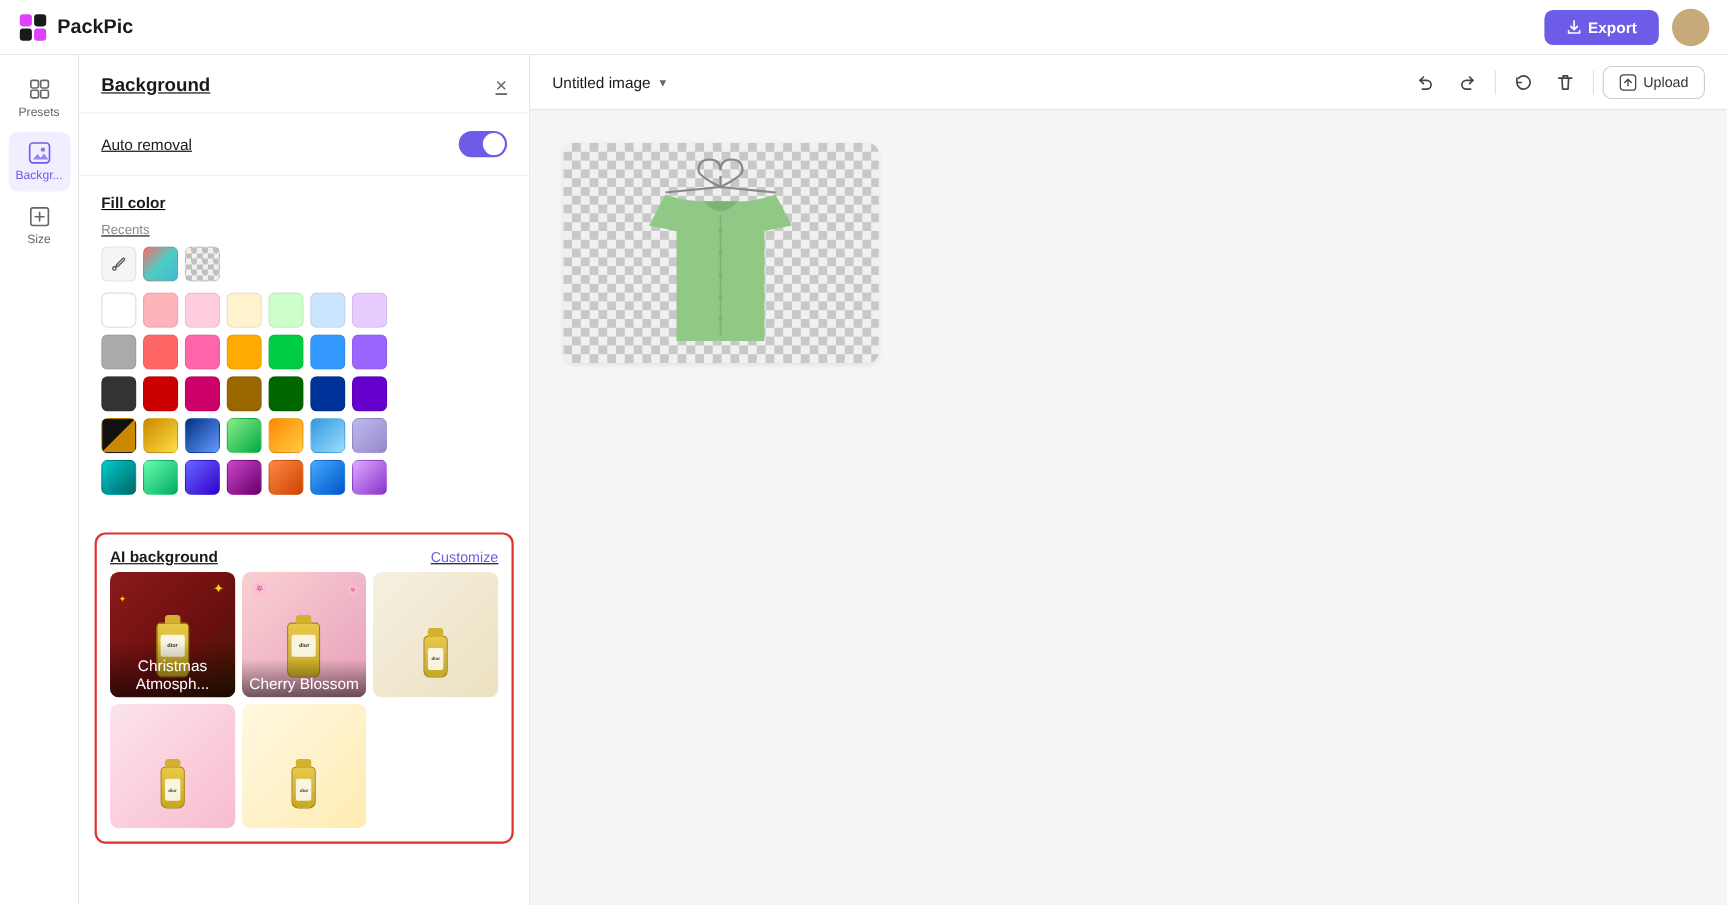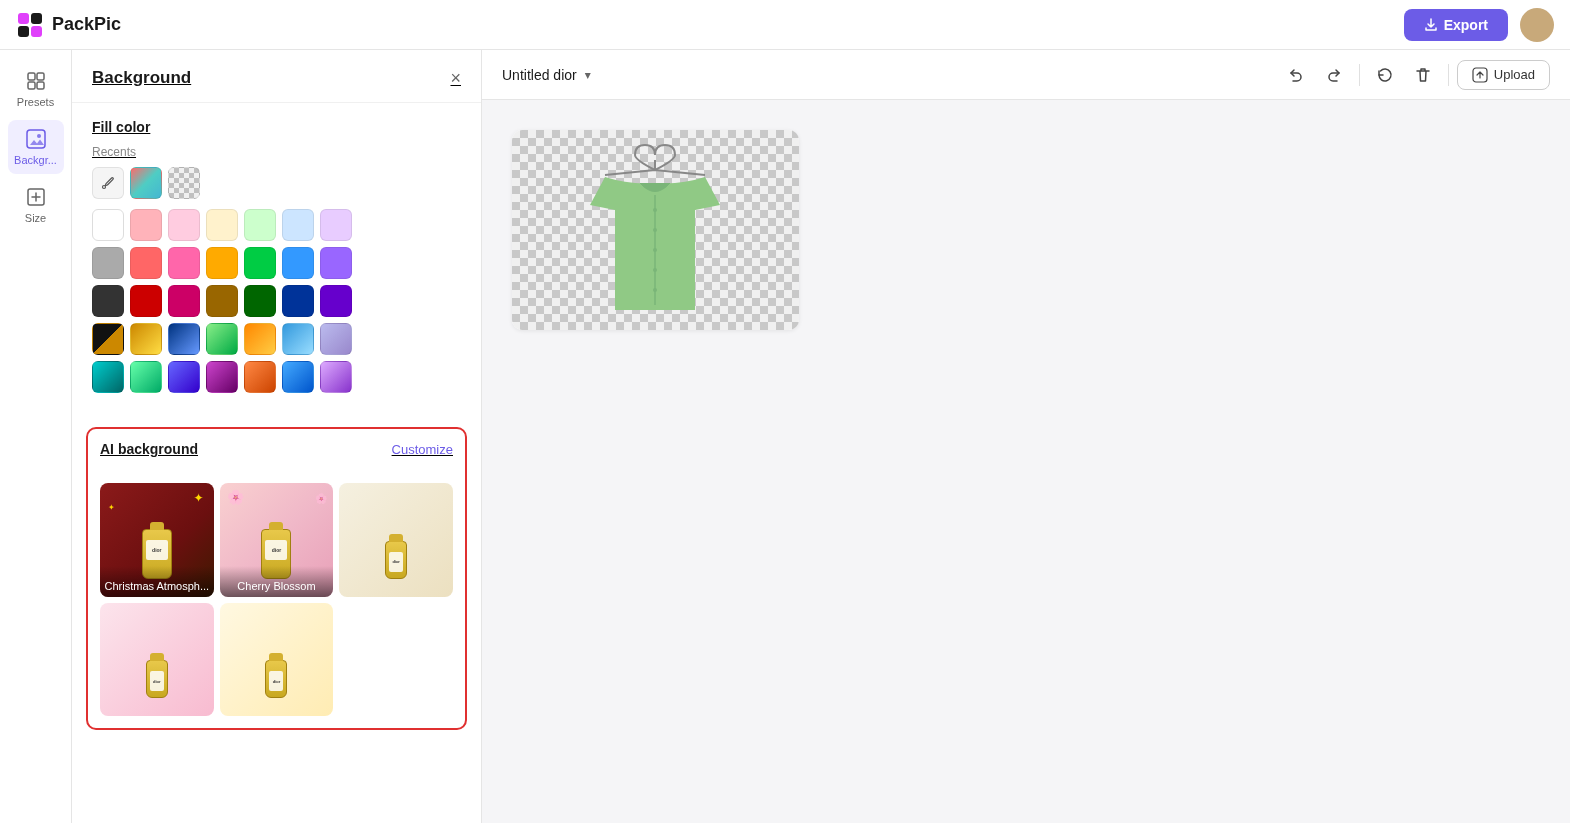--- a/index.html
+++ b/index.html
@@ -206,21 +206,21 @@
     .ai-bg-section {
       margin: 12px 14px;
       border: 2px solid #e03030;
       border-radius: 10px;
       padding: 12px;
     }
     .ai-bg-header {
       display: flex;
       align-items: center;
       justify-content: space-between;
-      margin-bottom: 26px;
+      margin-bottom: 6px;
     }
     .ai-bg-title {
       font-size: 14px;
       font-weight: 600;
       color: #1a1a1a;
     }
     .customize-link {
       font-size: 13px;
       color: #6c5ce7;
       cursor: pointer;
@@ -246,21 +246,21 @@
       position: relative;
       overflow: hidden;
     }
     .ai-bg-item-label {
       position: absolute;
       bottom: 0;
       left: 0;
       right: 0;
       background: linear-gradient(transparent, rgba(0,0,0,0.55));
       color: #fff;
-      font-size: 11px;
+      font-size: 14px;
       padding: 14px 4px 5px;
       text-align: center;
       font-weight: 500;
     }
 
     
     .canvas-area {
       flex: 1;
       display: flex;
       flex-direction: column;
@@ -474,20 +474,26 @@
       <span>Size</span>
     </div>
   </div>
 
   <div class="panel">
     <div class="panel-header">
       <span class="panel-title">Background</span>
       <button class="close-btn">×</button>
     </div>
 
+    <div class="panel-section">
+      <div class="auto-removal-row">
+        <span class="auto-removal-label">Auto removal</span>
+        <div class="toggle"></div>
+      </div>
+    </div>
 
     <div class="fill-color-section">
       <div class="section-title">Fill color</div>
       <div class="recents-label">Recents</div>
       <div class="color-row">
         <div class="color-swatch eyedropper">
           <svg width="16" height="16" viewBox="0 0 16 16" fill="none">
             <path d="M13 3a1 1 0 00-1.4 0L6 8.6l-.8 2.2 2.2-.8L13 4.4A1 1 0 0013 3z" stroke="#555" stroke-width="1.2" stroke-linecap="round" stroke-linejoin="round"></path>
             <circle cx="4" cy="12" r="1.5" stroke="#555" stroke-width="1.2"></circle>
           </svg>
@@ -603,21 +609,21 @@
           </div>
         </div>
 
       </div>
     </div>
   </div>
 
   <div class="canvas-area">
 
     <div class="canvas-toolbar">
-      <span class="canvas-title">Untitled dior</span>
+      <span class="canvas-title">Untitled image</span>
       <button class="chevron-btn">▾</button>
       <div class="toolbar-spacer"></div>
       <button class="toolbar-btn" title="Undo">
         <svg width="18" height="18" viewBox="0 0 18 18" fill="none">
           <path d="M4 7H10a4 4 0 010 8H6" stroke="#444" stroke-width="1.5" stroke-linecap="round" stroke-linejoin="round"></path>
           <path d="M4 7L7 4M4 7l3 3" stroke="#444" stroke-width="1.5" stroke-linecap="round" stroke-linejoin="round"></path>
         </svg>
       </button>
       <button class="toolbar-btn" title="Redo">
         <svg width="18" height="18" viewBox="0 0 18 18" fill="none">

